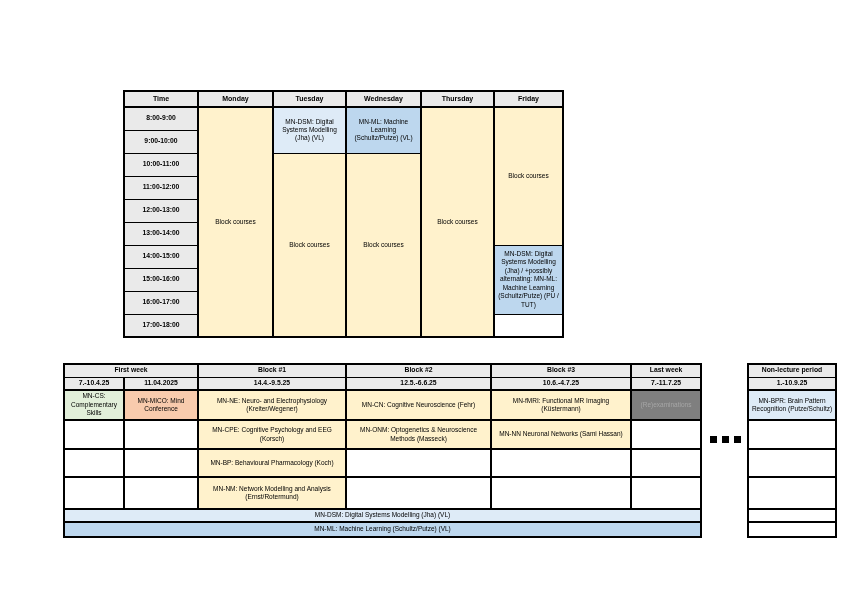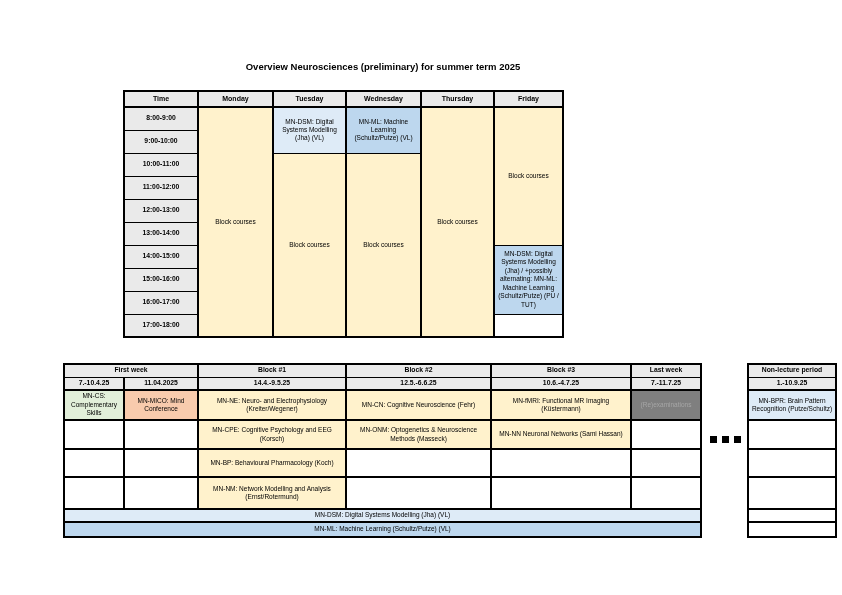--- a/index.html
+++ b/index.html
@@ -60,21 +60,20 @@
 
   
   .dots { position:absolute; left:710px; top:436px; display:flex; gap:5px; }
   .dots .sq { width:7px; height:7px; background:#000; display:block; }
 </style>
 </head>
 <body>
 
 <div class="page">
 
-  <div class="title">Overview Neurosciences  (preliminary) for summer term 2025</div>
 
   <table class="tt">
     <colgroup>
       <col style="width:74px">
         <col style="width:75px">
         <col style="width:73px">
       <col style="width:75px">
         <col style="width:73px">
         <col style="width:69px">
     </colgroup>

